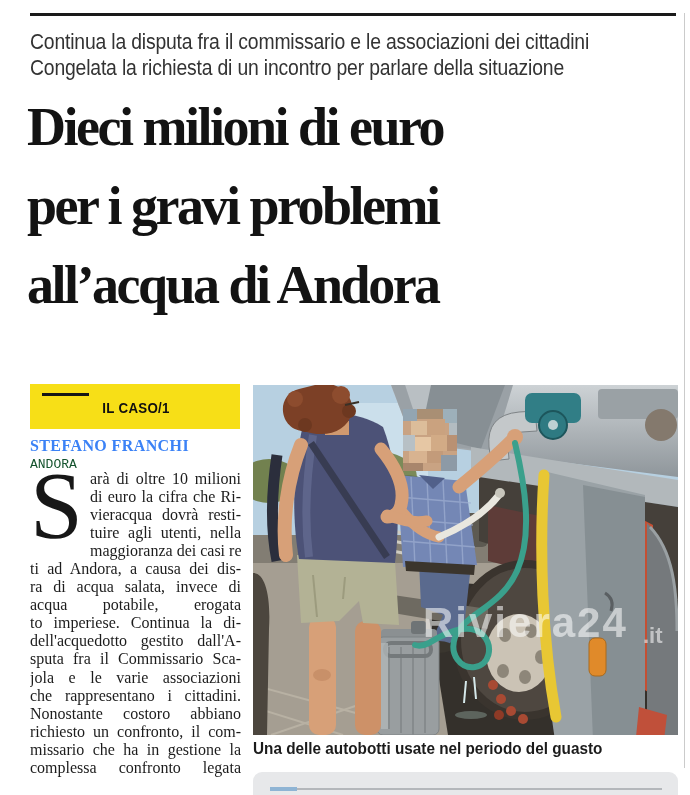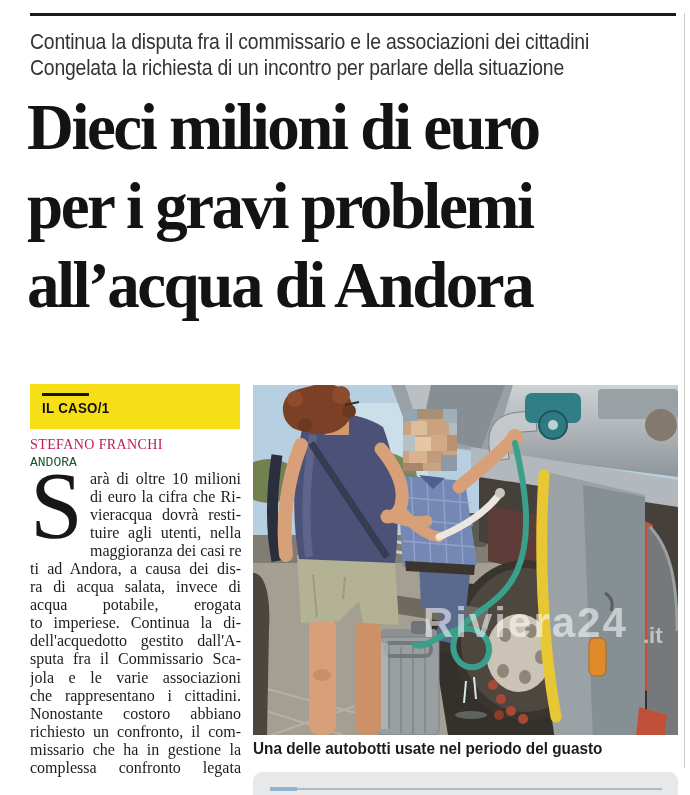--- a/index.html
+++ b/index.html
@@ -7,32 +7,32 @@
   .page { position:relative; width:690px; height:691px; background:#fff;
           font-family:"Liberation Serif", serif; }
 
   .top-rule { position:absolute; left:30px; top:13px; width:646px; height:3px; background:#1a1a1a; }
 
   .standfirst { position:absolute; left:30px; top:29px; font-family:"Liberation Sans", sans-serif;
                 font-size:22px; line-height:26px; color:#333333; transform:scaleX(0.88);
                 transform-origin:0 0; white-space:nowrap; letter-spacing:-0.2px; }
 
   .headline { position:absolute; left:27px; top:88px; font-family:"Liberation Serif", serif;
-              font-weight:bold; font-size:65px; line-height:79px; letter-spacing:-2.5px;
+              font-weight:bold; font-size:54px; line-height:79px; letter-spacing:-2.5px;
               color:#131313; white-space:nowrap; }
 
-  .kicker { position:absolute; left:30px; top:384px; width:210px; height:45px; background:#f7df17; }
+  .kicker { position:absolute; left:30px; top:384px; width:210px; height:45px; background:#f7df17;text-align:center; }
   .kicker-rule { margin:9px 0 0 12px; width:47px; height:3px; background:#151515; }
   .kicker-label { margin:4px 0 0 12px; font-family:"Liberation Sans", sans-serif; font-weight:bold;
                   font-size:14px; letter-spacing:0.3px; color:#101010; transform:scaleX(0.95);
                   transform-origin:0 0; white-space:nowrap; }
 
   .byline { position:absolute; left:30px; top:437px; }
-  .byline .author { font-family:"Liberation Serif", serif; font-weight:normal; font-size:14px;
-                    letter-spacing:0.4px; color:#be185d; }
+  .byline .author { font-family:"Liberation Serif", serif; font-weight:bold; font-size:16px;
+                    letter-spacing:0.4px; color:#3b82f6; }
   .byline .location { font-family:Liberation Mono, monospace; font-size:13px; color:#14532d; margin-top:2px; }
 
   .article { position:absolute; left:30px; top:470px; width:211px; height:325px; overflow:hidden;
              font-size:16px; line-height:18.05px; color:#1c1c1c; }
   .dropcap { float:left; width:56px; height:74px; font-size:95px; line-height:70px;
              color:#171717; margin:1px 4px 0 0; overflow:hidden; }
   .bl { white-space:nowrap; text-align:justify; text-align-last:justify; overflow:hidden;
         height:18.05px; }
 
   .photo { position:absolute; left:253px; top:385px; width:425px; height:350px; display:block; }

